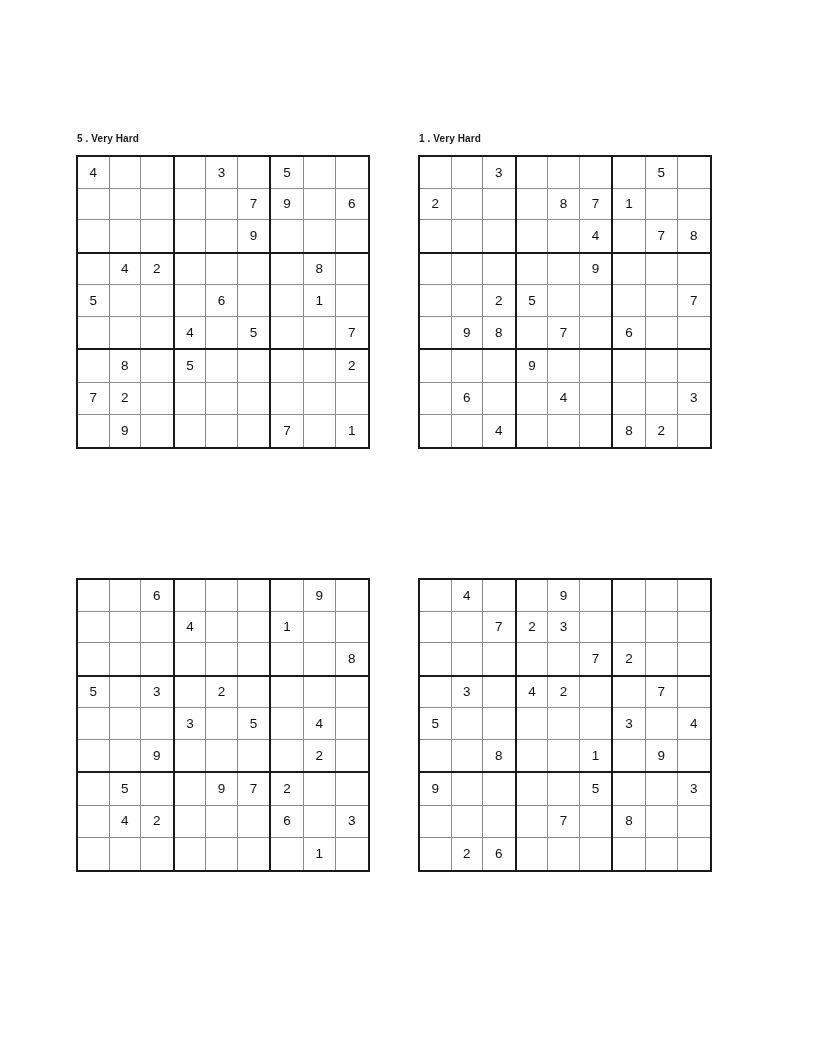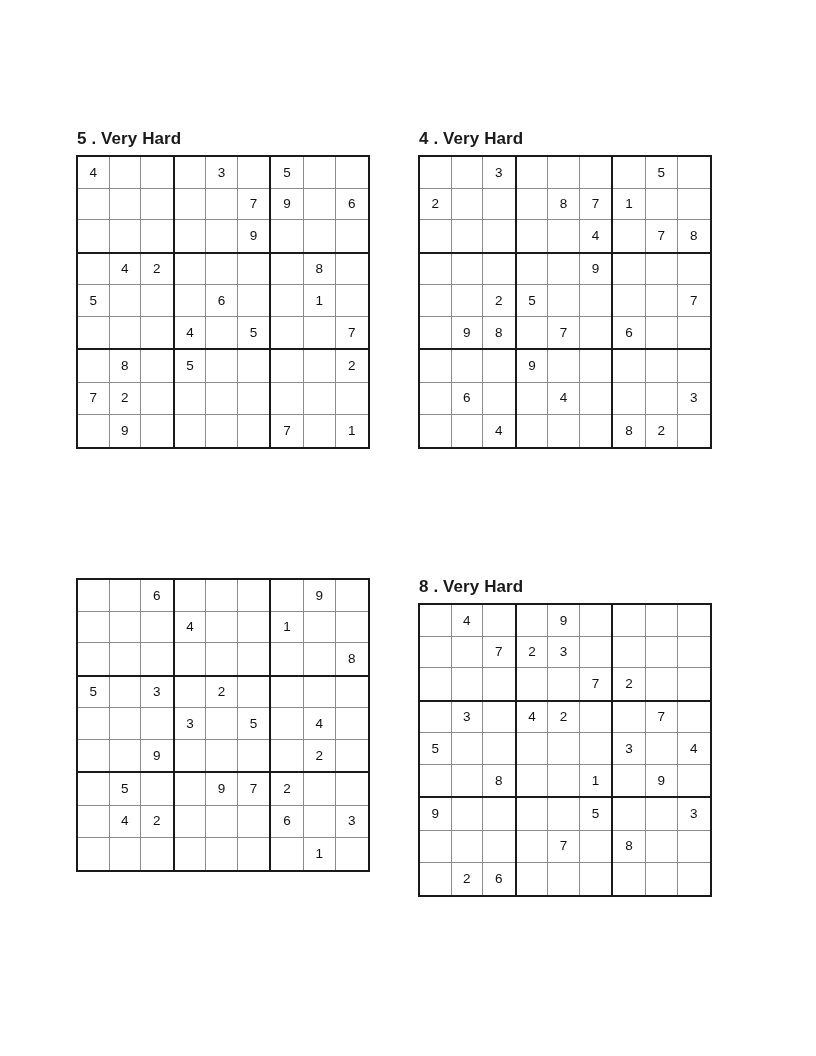--- a/index.html
+++ b/index.html
@@ -29,21 +29,21 @@
     grid-template-rows: repeat(2, 448px);
     left: 76px;
     top: 130px;
     width: 684px;
   }
   .puzzle {
     position: relative;
     width: 296px;
   }
   .puzzle-title {
-    font-size: 17px;
+    font-size: 10px;
     font-weight: bold;
     letter-spacing: 0.1px;
     color: #1a1a1a;
     margin: 0 0 8px 1px;
     height: 17px;
     line-height: 17px;
     white-space: nowrap;
   }
   .sudoku-board {
     width: 294px;
@@ -186,21 +186,21 @@
             <div class="cell"></div>
             <div class="cell"></div>
             <div class="cell">7</div>
             <div class="cell"></div>
             <div class="cell">1</div>
           </div>
         </div>
     </div>
 
     <div class="puzzle">
-      <div class="puzzle-title">4 . Very Hard</div>
+      <div class="puzzle-title">1 . Very Hard</div>
       <div class="sudoku-board">
           <div class="box">
             <div class="cell"></div>
             <div class="cell"></div>
             <div class="cell">3</div>
             <div class="cell">2</div>
             <div class="cell"></div>
             <div class="cell"></div>
             <div class="cell"></div>
             <div class="cell"></div>
@@ -395,21 +395,20 @@
             <div class="cell"></div>
             <div class="cell">3</div>
             <div class="cell"></div>
             <div class="cell">1</div>
             <div class="cell"></div>
           </div>
         </div>
     </div>
 
     <div class="puzzle">
-      <div class="puzzle-title">8 . Very Hard</div>
       <div class="sudoku-board">
           <div class="box">
             <div class="cell"></div>
             <div class="cell">4</div>
             <div class="cell"></div>
             <div class="cell"></div>
             <div class="cell"></div>
             <div class="cell">7</div>
             <div class="cell"></div>
             <div class="cell"></div>

